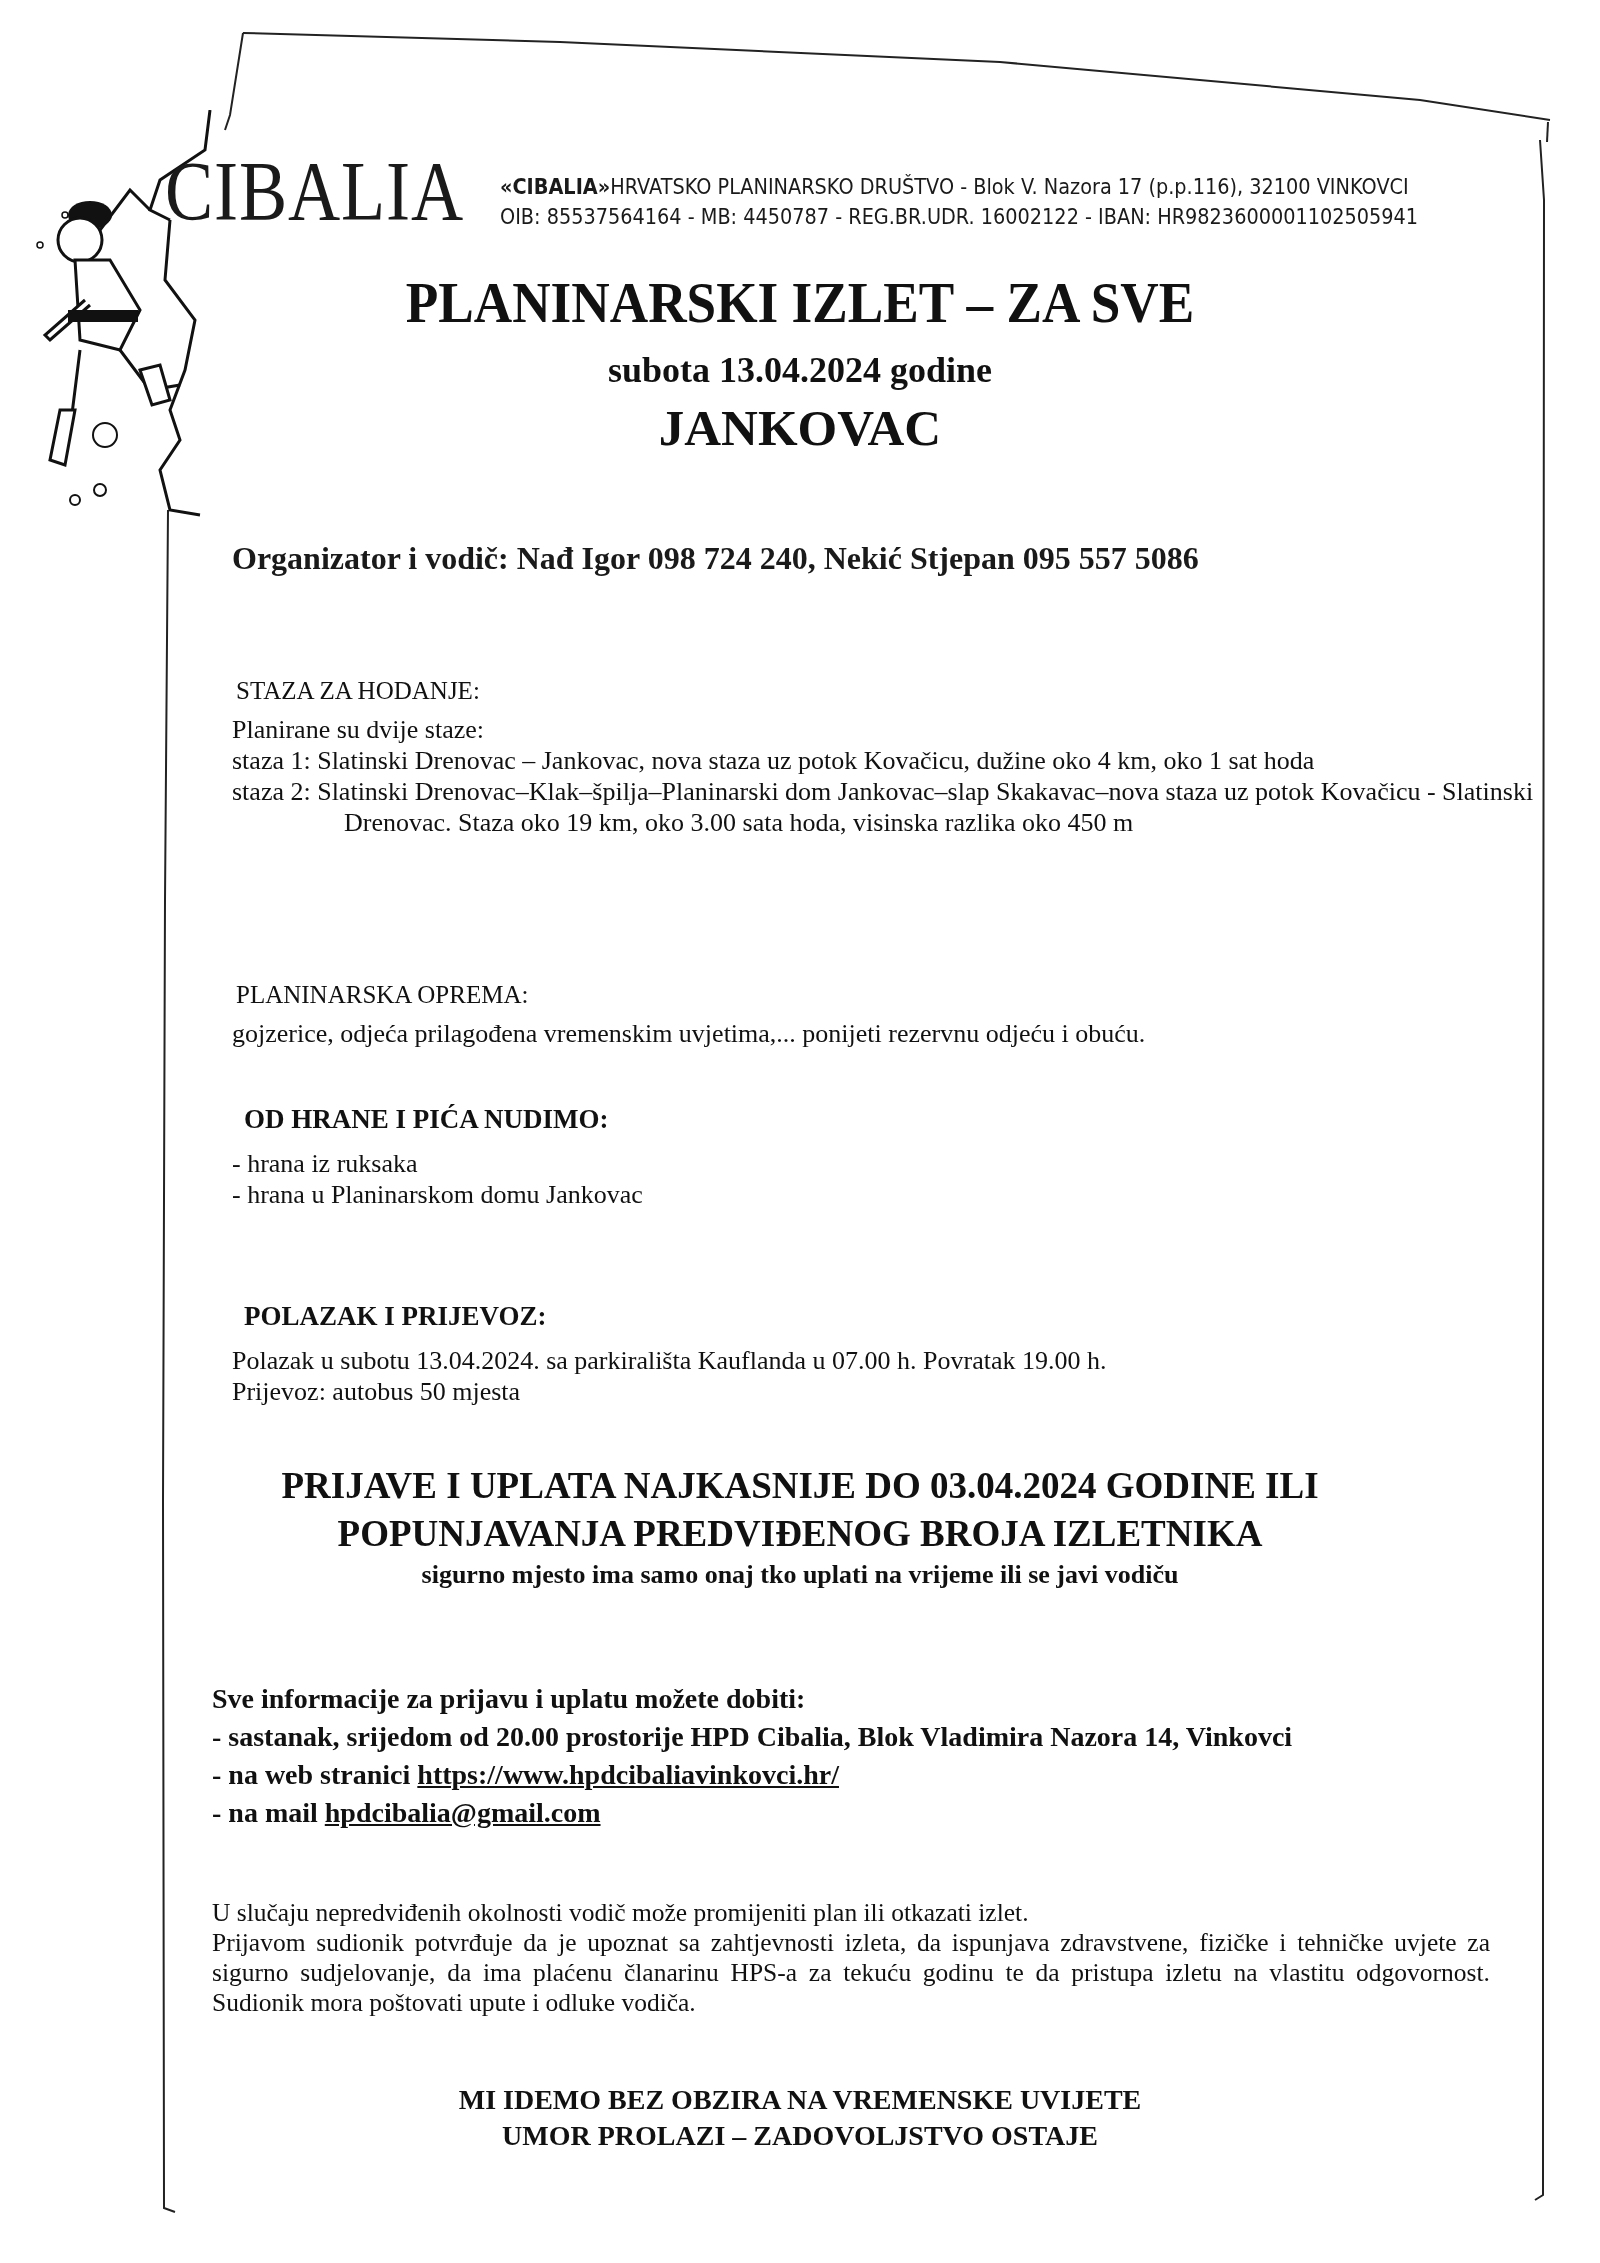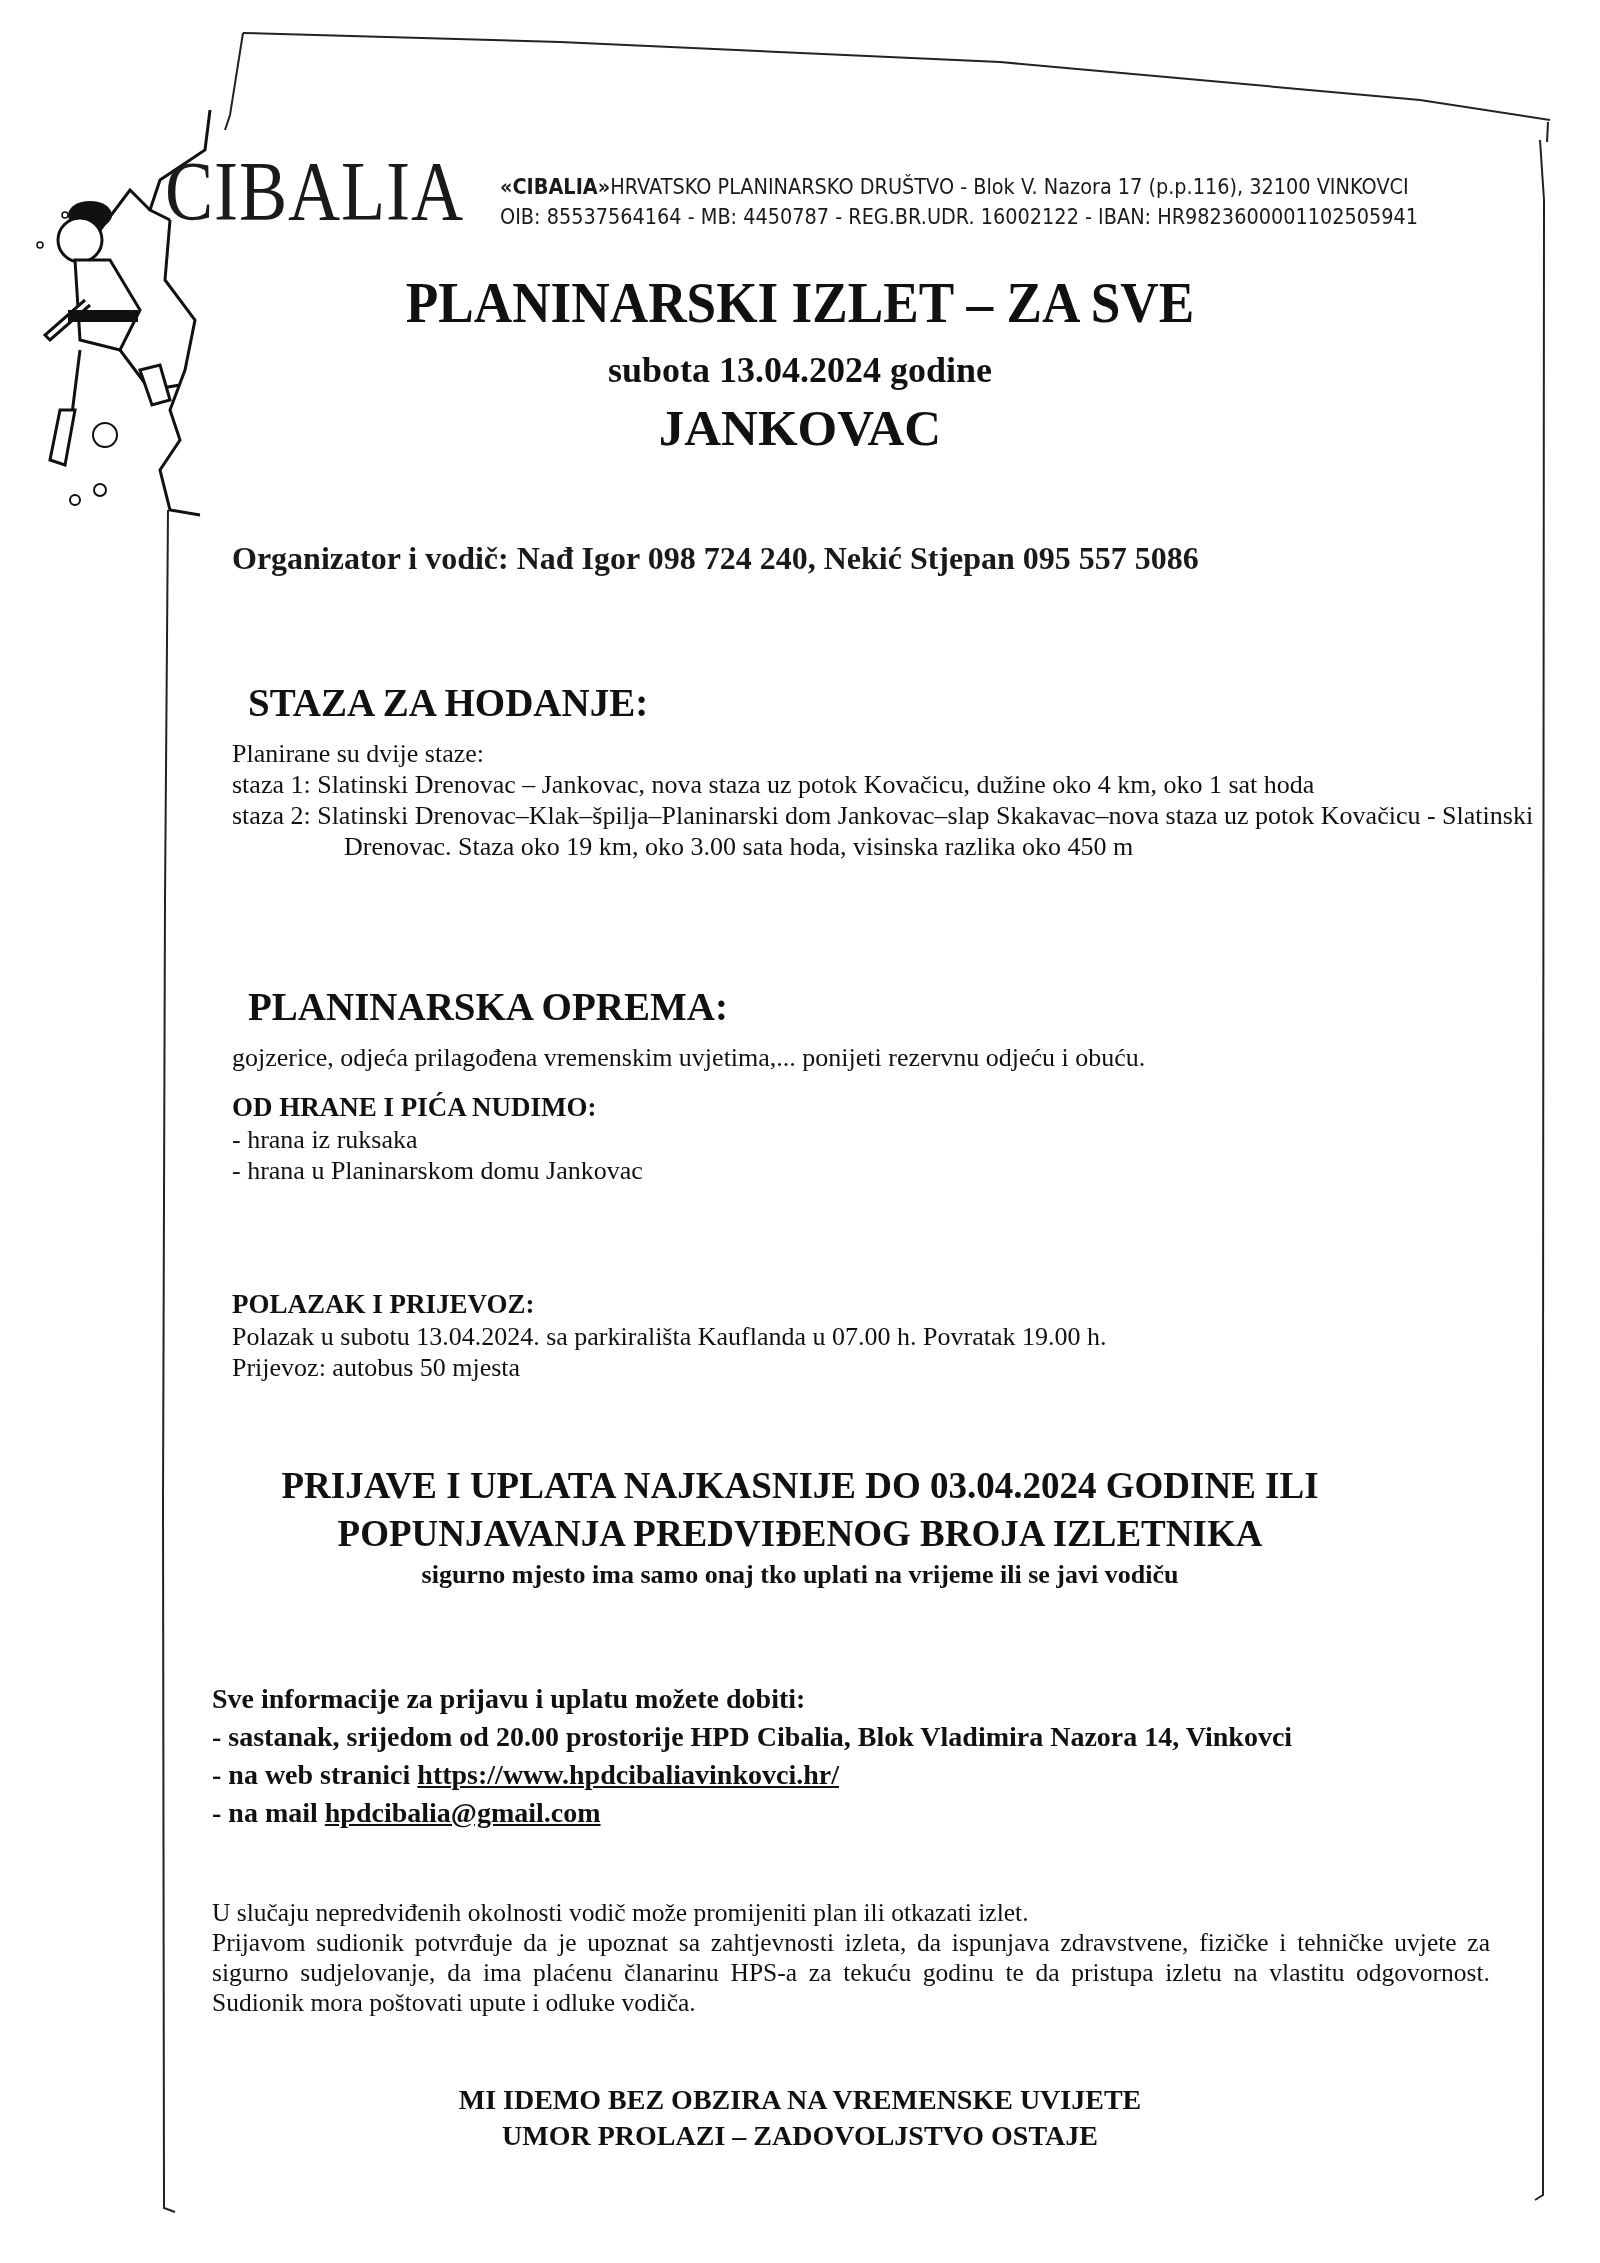--- a/index.html
+++ b/index.html
@@ -7,22 +7,22 @@
   .frame { position:absolute; left:0; top:0; width:1600px; height:2263px; pointer-events:none; }
   .logo-word { position:absolute; left:165px; top:150px; font-family:"Liberation Serif", serif; font-size:84px; letter-spacing:1px; color:#1a1a1a; transform:scaleX(0.86); transform-origin:left top; line-height:1; }
   .org-lines { position:absolute; left:500px; top:172px; font-family:"DejaVu Sans", sans-serif; font-size:20.5px; line-height:30px; color:#1a1a1a; white-space:nowrap; transform:scaleX(0.94); transform-origin:left top; }
   .org-lines .b { font-weight:bold; }
   .center { position:absolute; left:0; width:1700px; text-align:center; }
   .title { top:275px; font-size:56px; font-weight:bold; transform:scaleX(0.95); line-height:1; left:-50px; }
   .date { top:352px; font-size:36px; font-weight:bold; line-height:1; left:-50px; }
   .place { top:403px; font-size:51px; font-weight:bold; line-height:1; left:-50px; }
   .org { position:absolute; left:232px; top:540px; font-size:32px; font-weight:bold; white-space:nowrap; color:#1a1a1a; }
   .sec { position:absolute; left:232px; font-size:26px; line-height:31px; color:#111; }
-  .sec h2 { margin:16px; font-size:39px; font-weight:bold; line-height:38px; }
-  .sec h3 { margin:0; font-size:27px; font-weight:bold; line-height:34px; }
+  .sec h2 { margin:4px; font-size:25px; font-weight:normal; line-height:38px; }
+  .sec h3 { margin:12px; font-size:27px; font-weight:bold; line-height:34px; }
   .hang { padding-left:112px; text-indent:-112px; width:1250px; }
   .deadline { position:absolute; left:0; width:1700px; text-align:center; font-weight:bold; left:-50px; }
   .deadline .big { font-size:37px; line-height:48px; }
   .deadline .small { font-size:26px; line-height:34px; }
   .info { position:absolute; left:212px; top:1680px; font-size:28px; font-weight:bold; line-height:38px; white-space:nowrap; }
   .info a { color:#111; text-decoration:underline; }
   .disc { position:absolute; left:212px; top:1898px; width:1278px; font-size:25.5px; line-height:30px; text-align:justify; }
   .disc p { margin:0; }
   .motto { position:absolute; left:0; width:1700px; top:2082px; text-align:center; font-weight:bold; font-size:28px; line-height:36px; left:-50px; }
   .sign { position:absolute; left:1300px; top:2224px; font-size:28px;margin-top:40px; }

